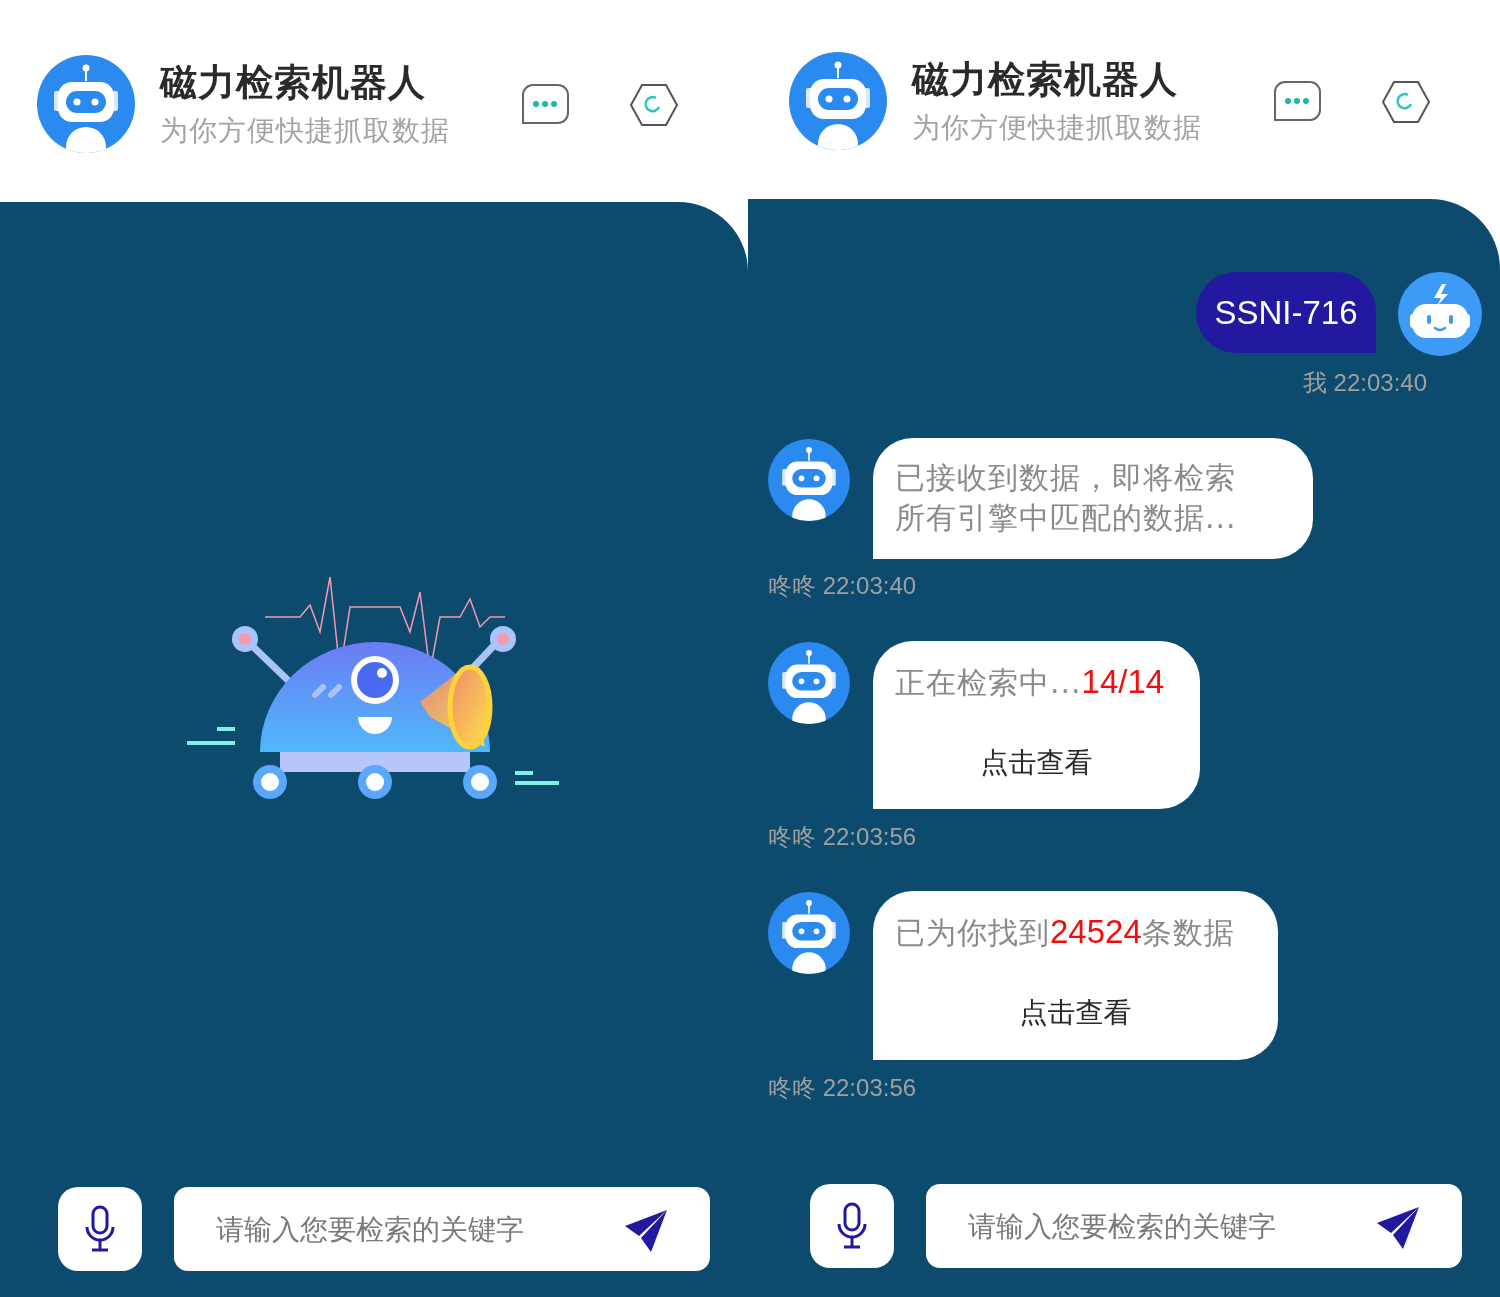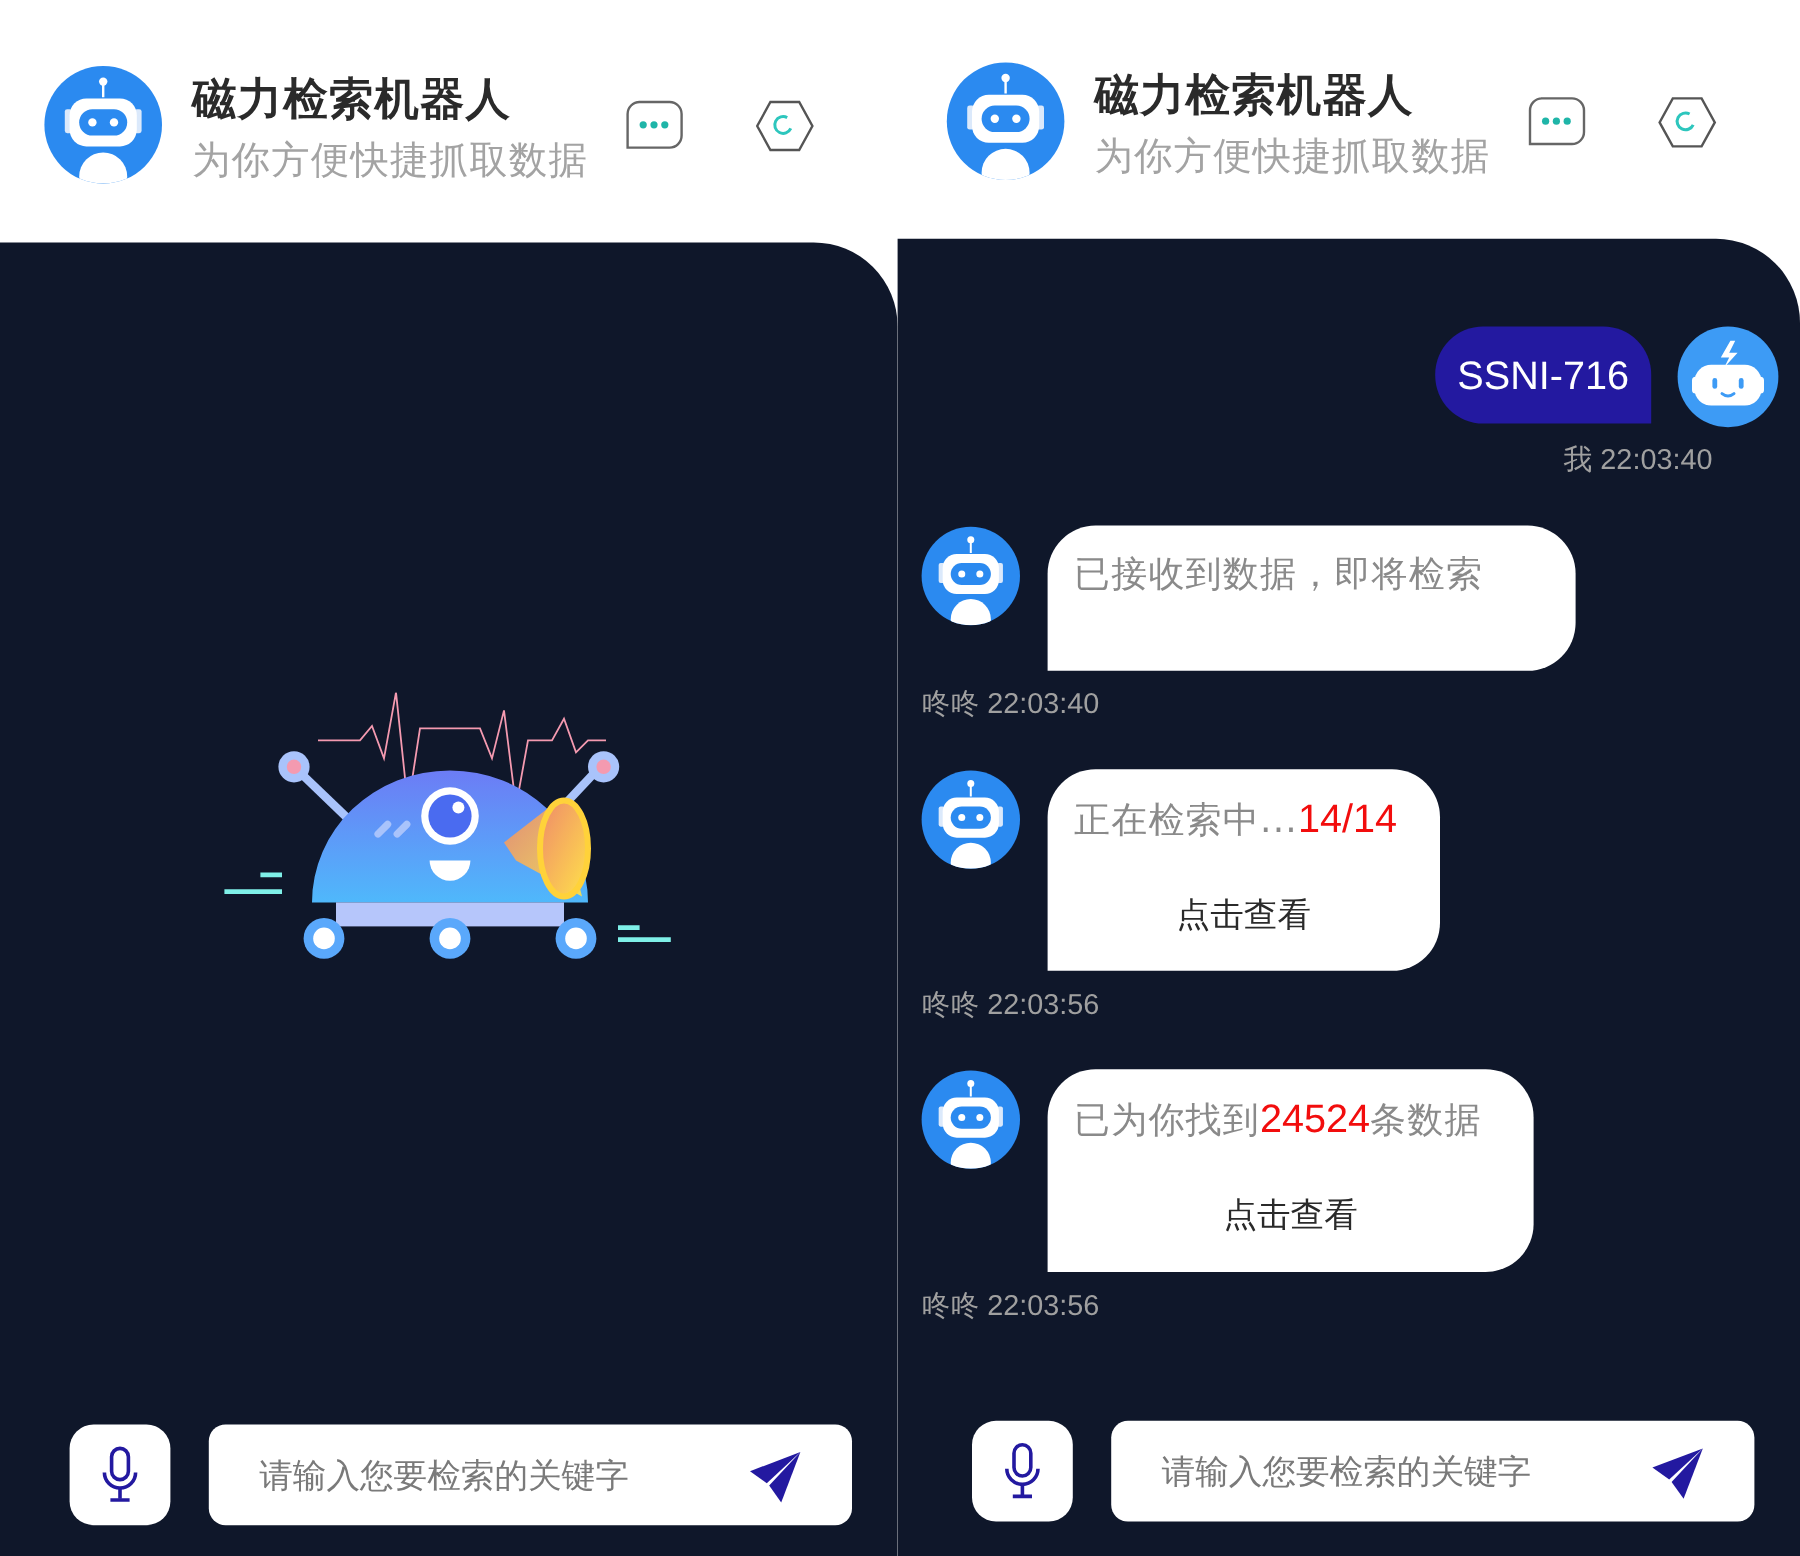--- a/index.html
+++ b/index.html
@@ -6,24 +6,24 @@
   html, body { width: 1500px; height: 1297px; background: #ffffff; overflow: hidden; }
   body { font-family: "DejaVu Sans", "Liberation Sans", sans-serif; position: relative; }
 
   .panel { position: absolute; top: 0; height: 1297px; background: #ffffff; }
   .panel.left { left: 0; width: 748px; }
   .panel.right { left: 748px; width: 752px; }
 
   .header { position: absolute; left: 0; top: 0; width: 100%; height: 200px; background: #fff; }
   .logo { position: absolute; width: 98px; height: 98px; border-radius: 50%; background: #2b8af0; overflow: hidden; }
   .title { position: absolute; font-size: 37px; font-weight: bold; color: #2a2a2a; letter-spacing: 1px; }
-  .subtitle { position: absolute; font-size: 32px; color: #a3a3a3; letter-spacing: 1px; }
+  .subtitle { position: absolute; font-size: 28px; color: #a3a3a3; letter-spacing: 1px; }
   .hdr-btn { position: absolute; width: 50px; height: 44px; display: flex; align-items: center; justify-content: center; cursor: pointer; }
 
-  .body-area { position: absolute; left: 0; width: 100%; background: #0f172a; border-top-right-radius: 70px; }
+  .body-area { position: absolute; left: 0; width: 100%; background: #0c4a6e; border-top-right-radius: 70px; }
 
   .illus { position: absolute; }
   .illus-caption { position: absolute; font-size: 29px; font-weight: bold; color: #a5a5a5; letter-spacing: 1px; }
 
   .input-row { position: absolute; height: 86px; }
   .mic-btn { position: absolute; left: 0; top: 0; width: 84px; height: 84px; background: #fff; border-radius: 20px; display: flex; align-items: center; justify-content: center; cursor: pointer; }
   .input-box { position: absolute; top: 0; height: 84px; background: #fff; border-radius: 14px; }
   .input-box input { position: absolute; left: 42px; top: 0; height: 84px; width: 380px; border: none; outline: none; background: transparent; font-size: 28px; color: #333; font-family: "DejaVu Sans", "Liberation Sans", sans-serif; }
   .input-box input::placeholder { color: #7a7a7a; }
   .send-btn { position: absolute; top: 18px; width: 50px; height: 50px; cursor: pointer; display:flex; align-items:center; justify-content:center; }
@@ -196,20 +196,21 @@
         <rect x="75" y="36" width="6" height="20" rx="2" fill="#dbe9fb"></rect>
         <rect x="21" y="27" width="56" height="40" rx="14" fill="#ffffff"></rect>
         <rect x="29" y="36" width="40" height="22" rx="11" fill="#2b8af0"></rect>
         <circle cx="40" cy="47" r="3.5" fill="#fff"></circle>
         <circle cx="58" cy="47" r="3.5" fill="#fff"></circle>
         <circle cx="49" cy="92" r="20" fill="#ffffff"></circle>
       </svg>
     </div>
     <div class="bubble" style="left:125px; top:239px; width:440px; height:121px;">
       <div class="line" style="top:20px;text-align:center;">已接收到数据，即将检索</div>
+      <div class="line" style="top:60px;">所有引擎中匹配的数据...</div>
     </div>
     <div class="ts" style="left:20px; top:371px;">咚咚 22:03:40</div>
 
     <div class="bot-avatar" style="left:20px; top:443px;">
       <svg width="82" height="82" viewBox="0 0 98 98">
         <line x1="49" y1="14" x2="49" y2="26" stroke="#fff" stroke-width="2"></line>
         <circle cx="49" cy="13" r="3.5" fill="#fff"></circle>
         <rect x="17" y="36" width="6" height="20" rx="2" fill="#dbe9fb"></rect>
         <rect x="75" y="36" width="6" height="20" rx="2" fill="#dbe9fb"></rect>
         <rect x="21" y="27" width="56" height="40" rx="14" fill="#ffffff"></rect>

